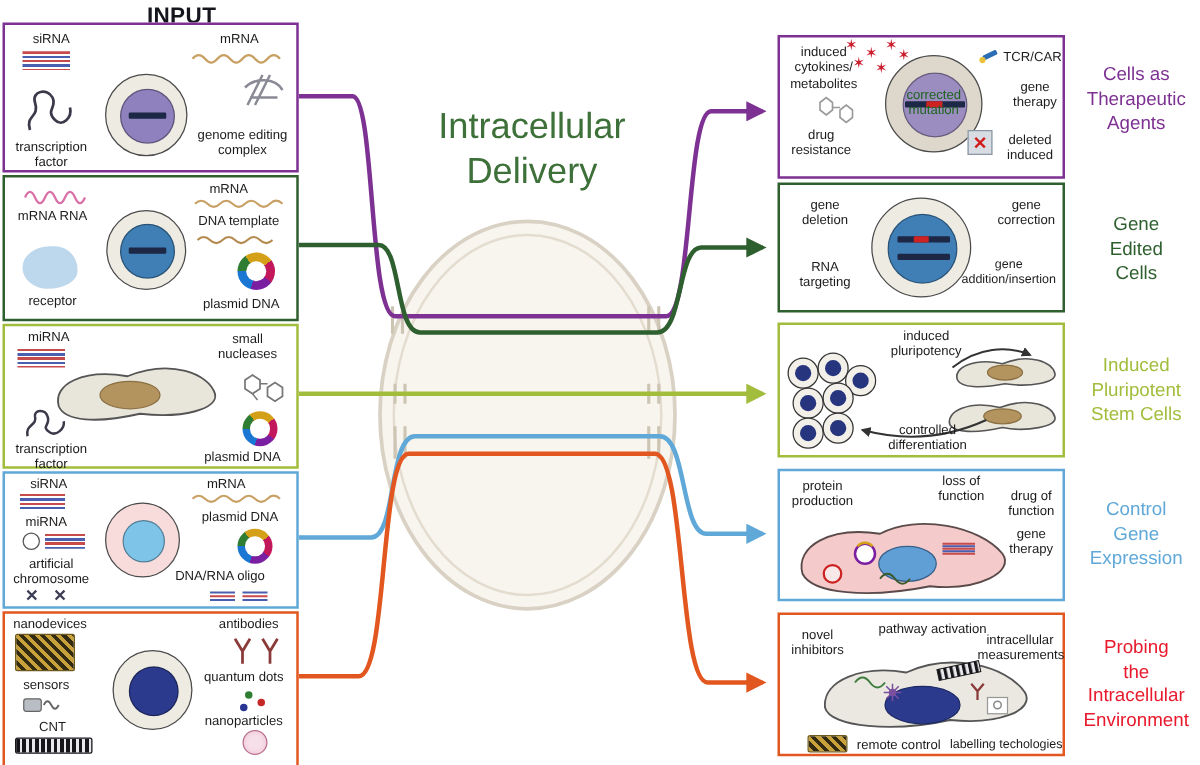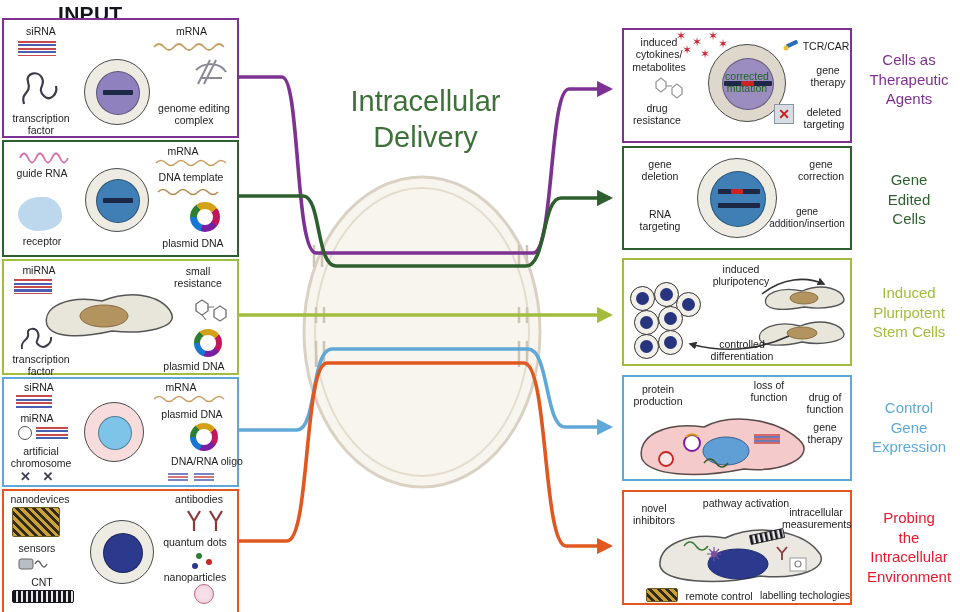--- a/index.html
+++ b/index.html
@@ -1,19 +1,19 @@
 <!DOCTYPE html>
 <html><head>
 <meta charset="utf-8">
 <style>
   * { margin:0; padding:0; box-sizing:border-box; }
   body { font-family:"Liberation Sans", sans-serif; background:#ffffff; }
   .canvas { position:relative; width:960px; height:612px; background:#fff; overflow:hidden; }
   .flow { position:absolute; left:0; top:0; pointer-events:none; }
-  .col-header { position:absolute; font-weight:bold; font-size:21px; color:#15151d; text-align:left;
+  .col-header { position:absolute; font-weight:bold; font-size:18px; color:#15151d; text-align:right;
                 text-decoration:underline; text-underline-offset:3px; letter-spacing:.3px; }
   .center-title { position:absolute; left:318px; top:84px; width:215px; text-align:center;
                   font-size:29px; line-height:1.24; color:#3e7039; white-space:pre-line; }
   .box { position:absolute; background:#fff; border:2px solid #888; }
   .t { position:absolute; font-size:10.5px; line-height:1.18; text-align:center; color:#1c1c1c;
        white-space:pre-line; z-index:3; }
   .t10 { font-size:10px; }
   .ic { position:absolute; z-index:2; }
   .cell { position:absolute; border-radius:50%; background:#edebe2; border:1.5px solid #4a4a4a; z-index:1; }
   .nuc { position:absolute; border-radius:50%; border:1px solid rgba(0,0,0,.35); }
@@ -100,21 +100,21 @@
         <path d="M8 34 L20 10 M14 34 L26 10 M6 20 C14 12 30 12 36 22 M10 28 h22" fill="none" stroke="#8a8a96" stroke-width="2"></path>
       </svg>
     <div class="t" style="left:150px; top:82px; width:80px;">genome editing
 complex</div>
   </div>
 
   <div class="box" style="left:2px; top:140px; width:237px; height:117px; border-color:#2e5f2e;">
     <svg class="ic" style="left:14px; top:5px;" width="52" height="18">
         <path d="M2 11 q4 -9 8 0 q4 9 8 0 q4 -9 8 0 q4 9 8 0 q4 -9 8 0 q4 9 8 0" fill="none" stroke="#d970a8" stroke-width="1.8"></path>
       </svg>
-    <div class="t" style="left:6px; top:25px; width:64px;">guide RNA</div>
+    <div class="t" style="left:6px; top:25px; width:64px;">mRNA RNA</div>
     <div class="blob" style="left:14px; top:55px; width:44px; height:34px;"></div>
     <div class="t" style="left:6px; top:93px; width:64px;">receptor</div>
     <div class="cell" style="left:81px; top:26px; width:64px; height:64px;">
       <div class="nuc" style="left:10px; top:10px; width:44px; height:44px; background:#3f7fb5;"></div>
       <div class="bar" style="left:17px; top:29px; width:30px; height:5px; background:#1d2746;"></div>
     </div>
     <div class="t" style="left:152px; top:3px; width:54px;">mRNA</div>
     <svg class="ic" style="left:150px; top:15px;" width="76" height="12">
         <path d="M2 6 q5 -5 10 0 t10 0 t10 0 t10 0 t10 0 t10 0 t10 0" fill="none" stroke="#c9a063" stroke-width="1.6"></path>
       </svg>
@@ -132,21 +132,21 @@
     <svg class="ic" style="left:38px; top:24px;" width="136" height="60">
       <path d="M5 40 C0 22 25 10 60 16 C95 2 125 14 130 30 C133 42 105 50 70 46 C35 54 10 52 5 40 Z" fill="#e8e5db" stroke="#555" stroke-width="1.5"></path>
       <ellipse cx="62" cy="31" rx="24" ry="11" fill="#b3945f" stroke="#8a6f42"></ellipse>
     </svg>
     <svg class="ic" style="left:14px; top:64px;" width="40" height="28">
         <path d="M4 24 C2 14 12 16 10 8 C9 3 18 2 20 8 C23 15 14 16 22 21 C27 24 34 18 33 12" fill="none" stroke="#3a3a4a" stroke-width="2"></path>
       </svg>
     <div class="t" style="left:0px; top:92px; width:74px;">transcription
 factor</div>
     <div class="t" style="left:158px; top:4px; width:72px;">small
-resistance</div>
+nucleases</div>
     <svg class="ic" style="left:184px; top:33px;" width="46" height="32">
       <path d="M8 10 l6 -4 6 4 v7 l-6 4 -6 -4 z" fill="none" stroke="#777" stroke-width="1.4"></path>
       <path d="M26 16 l6 -4 6 4 v7 l-6 4 -6 -4 z" fill="none" stroke="#777" stroke-width="1.4"></path>
       <path d="M20 13 h6 M14 21 l4 5" stroke="#777" stroke-width="1.2"></path>
     </svg>
     <div class="plasmid" style="left:190px; top:68px; width:28px; height:28px;"></div>
     <div class="t" style="left:152px; top:99px; width:76px;">plasmid DNA</div>
   </div>
 
   <div class="box" style="left:2px; top:377px; width:237px; height:110px; border-color:#5fa8d8;">
@@ -160,21 +160,21 @@
     <div class="xchrom" style="left:16px; top:90px;">✕ ✕</div>
     <div class="cell" style="left:80px; top:23px; width:60px; height:60px; background:#f8dcdc;">
       <div class="nuc" style="left:13px; top:13px; width:34px; height:34px; background:#7ec3e8;"></div>
     </div>
     <div class="t" style="left:150px; top:2px; width:54px;">mRNA</div>
     <svg class="ic" style="left:148px; top:14px;" width="78" height="12">
         <path d="M2 6 q5 -5 10 0 t10 0 t10 0 t10 0 t10 0 t10 0 t10 0" fill="none" stroke="#c9a063" stroke-width="1.6"></path>
       </svg>
     <div class="t" style="left:148px; top:29px; width:80px;">plasmid DNA</div>
     <div class="plasmid" style="left:186px; top:44px; width:28px; height:28px;"></div>
-    <div class="t" style="left:160px; top:76px; width:86px;">DNA/RNA oligo</div>
+    <div class="t" style="left:129px; top:76px; width:86px;">DNA/RNA oligo</div>
     <svg class="ic" style="left:162px; top:92px;" width="52" height="12">
         <path d="M2 3 h20 M28 3 h20 M2 9 h20 M28 9 h20" stroke="#4a5fb0" stroke-width="1.6"></path>
         <path d="M2 6 h20 M28 6 h20" stroke="#c84b4b" stroke-width="1.6"></path>
       </svg>
   </div>
 
   <div class="box" style="left:2px; top:489px; width:237px; height:140px; border-color:#e2571f;">
     <div class="t" style="left:2px; top:2px; width:68px;">nanodevices</div>
     <div class="chip" style="left:8px; top:16px; width:48px; height:30px;"></div>
     <div class="t" style="left:6px; top:51px; width:54px;">sensors</div>
@@ -225,21 +225,21 @@
 mutation</div>
     <svg class="ic" style="left:158px; top:6px;" width="18" height="16">
         <rect x="4" y="6" width="12" height="4" rx="1" fill="#2a6db5" transform="rotate(-25 10 8)"></rect>
         <circle cx="4" cy="12" r="2.5" fill="#e8c23a"></circle>
       </svg>
     <div class="t" style="left:176px; top:10px; width:52px;">TCR/CAR</div>
     <div class="t" style="left:180px; top:34px; width:48px;">gene
 therapy</div>
     <div class="delrec" style="left:150px; top:74px; width:20px; height:20px;">✕</div>
     <div class="t" style="left:172px; top:76px; width:56px;">deleted
-targeting</div>
+induced</div>
   </div>
 
   <div class="box" style="left:622px; top:146px; width:230px; height:104px; border-color:#2e5f2e;">
     <div class="t" style="left:6px; top:10px; width:60px;">gene
 deletion</div>
     <div class="t" style="left:168px; top:10px; width:58px;">gene
 correction</div>
     <div class="t" style="left:6px; top:60px; width:60px;">RNA
 targeting</div>
     <div class="t t10" style="left:140px; top:58px; width:86px;">gene

